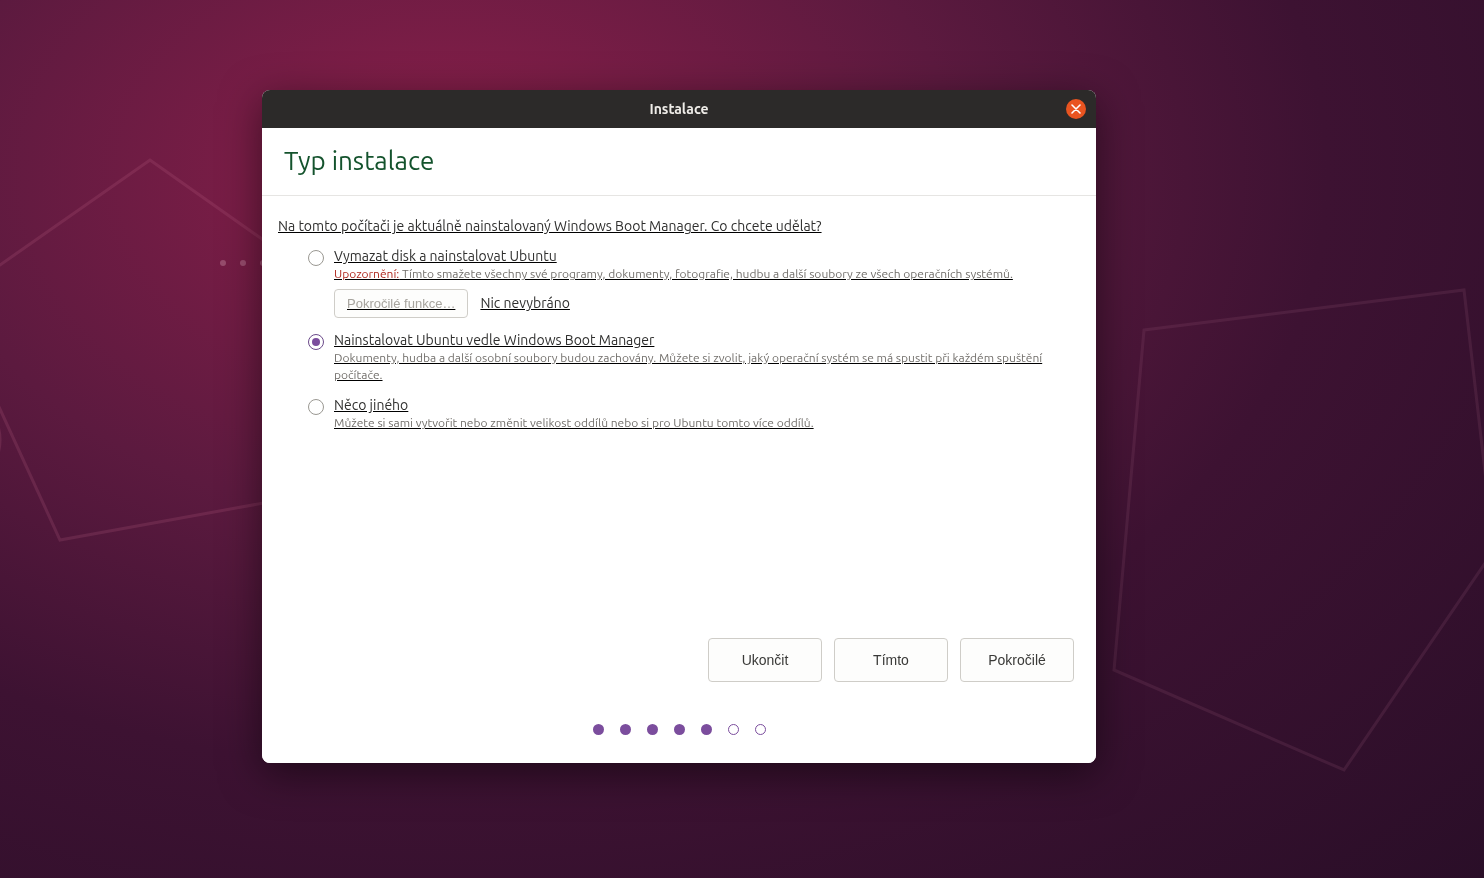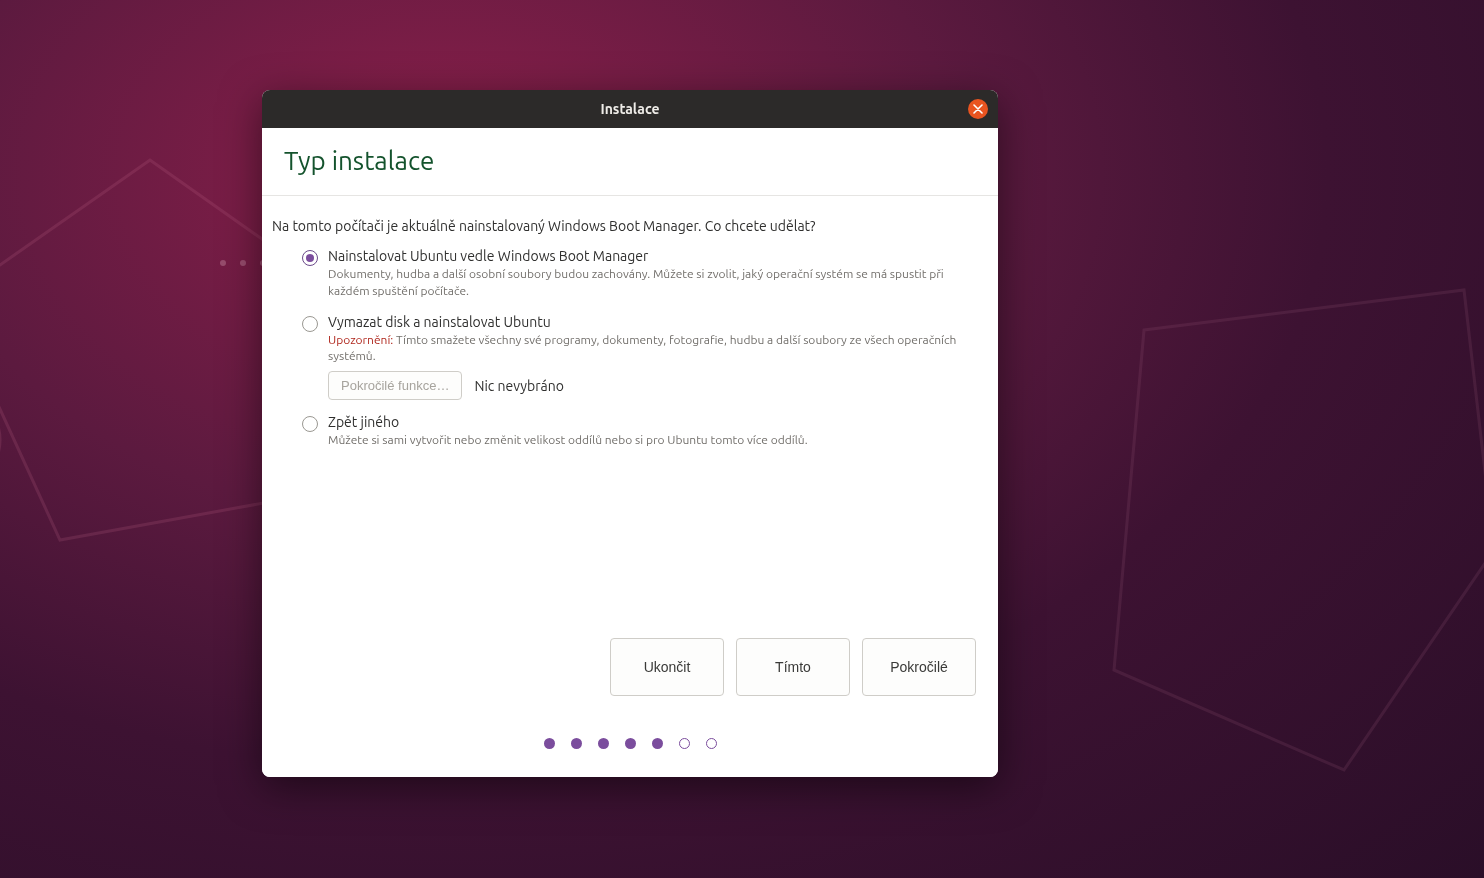--- a/index.html
+++ b/index.html
@@ -15,21 +15,21 @@
     .bg-deco { position: absolute; pointer-events: none; opacity: 0.18; }
     .bg-deco-1 { left: -100px; top: 100px; width: 500px; height: 500px; }
     .bg-deco-2 { right: -50px; top: 250px; width: 450px; height: 550px; }
     .bg-dots { position: absolute; left: 220px; top: 260px; display: flex; gap: 14px; opacity: 0.35; }
     .bg-dot { width: 6px; height: 6px; border-radius: 50%; background: #d8a5b8; }
 
     .window {
       position: absolute;
       left: 262px;
       top: 90px;
-      width: 736px;
+      width: 834px;
       background: #ffffff;
       border-radius: 8px;
       box-shadow: 0 10px 40px rgba(0,0,0,0.5);
       overflow: hidden;
     }
     .titlebar {
       height: 38px;
       background: #2c2a29;
       display: flex;
       align-items: center;
@@ -65,22 +65,23 @@
       padding: 18px 22px 20px 22px;
       border-bottom: 1px solid #e6e5e3;
     }
     .page-title {
       font-size: 26px;
       font-weight: 400;
       color: #14532d;
     }
 
     .body-area {
-      padding: 22px 22px 10px 10px;
+      padding: 22px 22px 10px 16px;
       min-height: 430px;
+      text-decoration: underline;
     }
     .intro-text {
       font-size: 14px;
       color: #2f2f2e;
       margin-bottom: 14px;
     }
 
     .options { padding-left: 30px; }
     .option {
       display: flex;
@@ -144,21 +145,21 @@
     }
 
     .footer {
       padding: 12px 22px 18px 22px;
       display: flex;
       justify-content: flex-end;
       gap: 12px;
     }
     .btn {
       min-width: 114px;
-      padding: 20px 18px;
+      padding: 13px 18px;
       border: 1px solid #cfcdc8;
       background: #fdfdfc;
       border-radius: 4px;
       font-size: 14px;
       color: #3a3a38;
       cursor: pointer;
       text-align: center;
     }
 
     .pager {
@@ -209,45 +210,45 @@
     <div class="page-header">
       <div class="page-title">Typ instalace</div>
     </div>
 
     <div class="body-area">
       <div class="intro-text">Na tomto počítači je aktuálně nainstalovaný Windows Boot Manager. Co chcete udělat?</div>
 
       <div class="options">
 
         <div class="option">
-          <div class="radio selected"></div>
-          <div class="option-text">
-            <div class="option-label">Nainstalovat Ubuntu vedle Windows Boot Manager</div>
-            <div class="option-desc">Dokumenty, hudba a další osobní soubory budou zachovány. Můžete si zvolit, jaký operační systém se má spustit při každém spuštění počítače.</div>
-          </div>
-        </div>
-
-        <div class="option">
           <div class="radio"></div>
           <div class="option-text">
             <div class="option-label">Vymazat disk a nainstalovat Ubuntu</div>
             <div class="option-desc">
               <span class="warn-prefix">Upozornění:</span><span> Tímto smažete všechny své programy, dokumenty, fotografie, hudbu a další soubory ze všech operačních systémů.</span>
             </div>
             <div class="adv-row">
               <button class="adv-btn">Pokročilé funkce…</button>
               <span class="adv-status">Nic nevybráno</span>
             </div>
           </div>
         </div>
 
         <div class="option">
+          <div class="radio selected"></div>
+          <div class="option-text">
+            <div class="option-label">Nainstalovat Ubuntu vedle Windows Boot Manager</div>
+            <div class="option-desc">Dokumenty, hudba a další osobní soubory budou zachovány. Můžete si zvolit, jaký operační systém se má spustit při každém spuštění počítače.</div>
+          </div>
+        </div>
+
+        <div class="option">
           <div class="radio"></div>
           <div class="option-text">
-            <div class="option-label">Zpět jiného</div>
+            <div class="option-label">Něco jiného</div>
             <div class="option-desc">Můžete si sami vytvořit nebo změnit velikost oddílů nebo si pro Ubuntu tomto více oddílů.</div>
           </div>
         </div>
 
       </div>
     </div>
 
     <div class="footer">
       <button class="btn">Ukončit</button>
       <button class="btn">Tímto</button>

